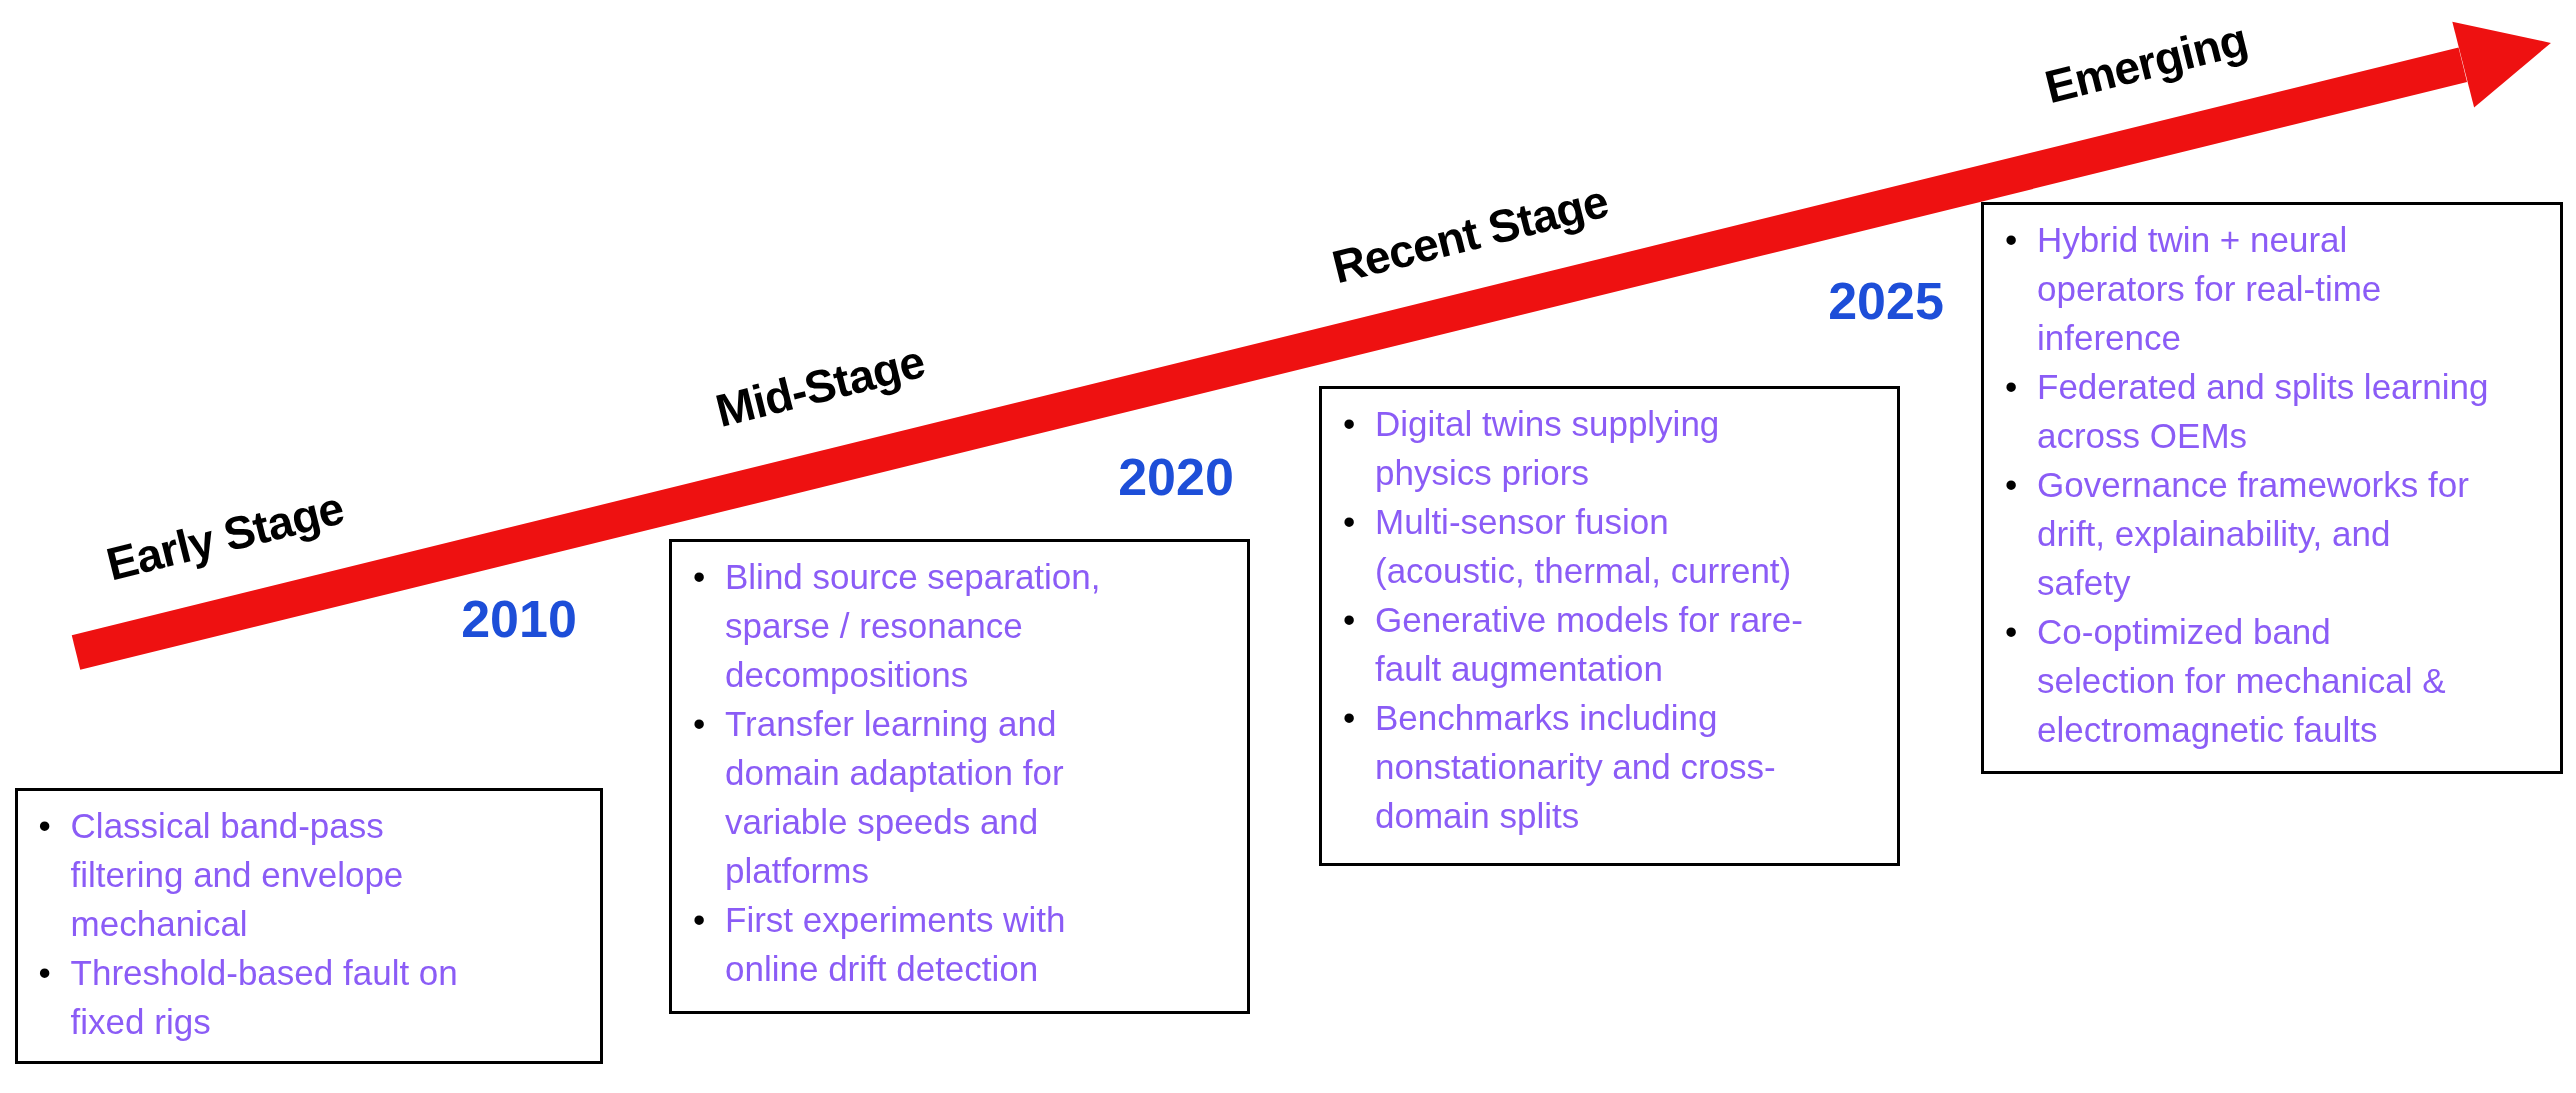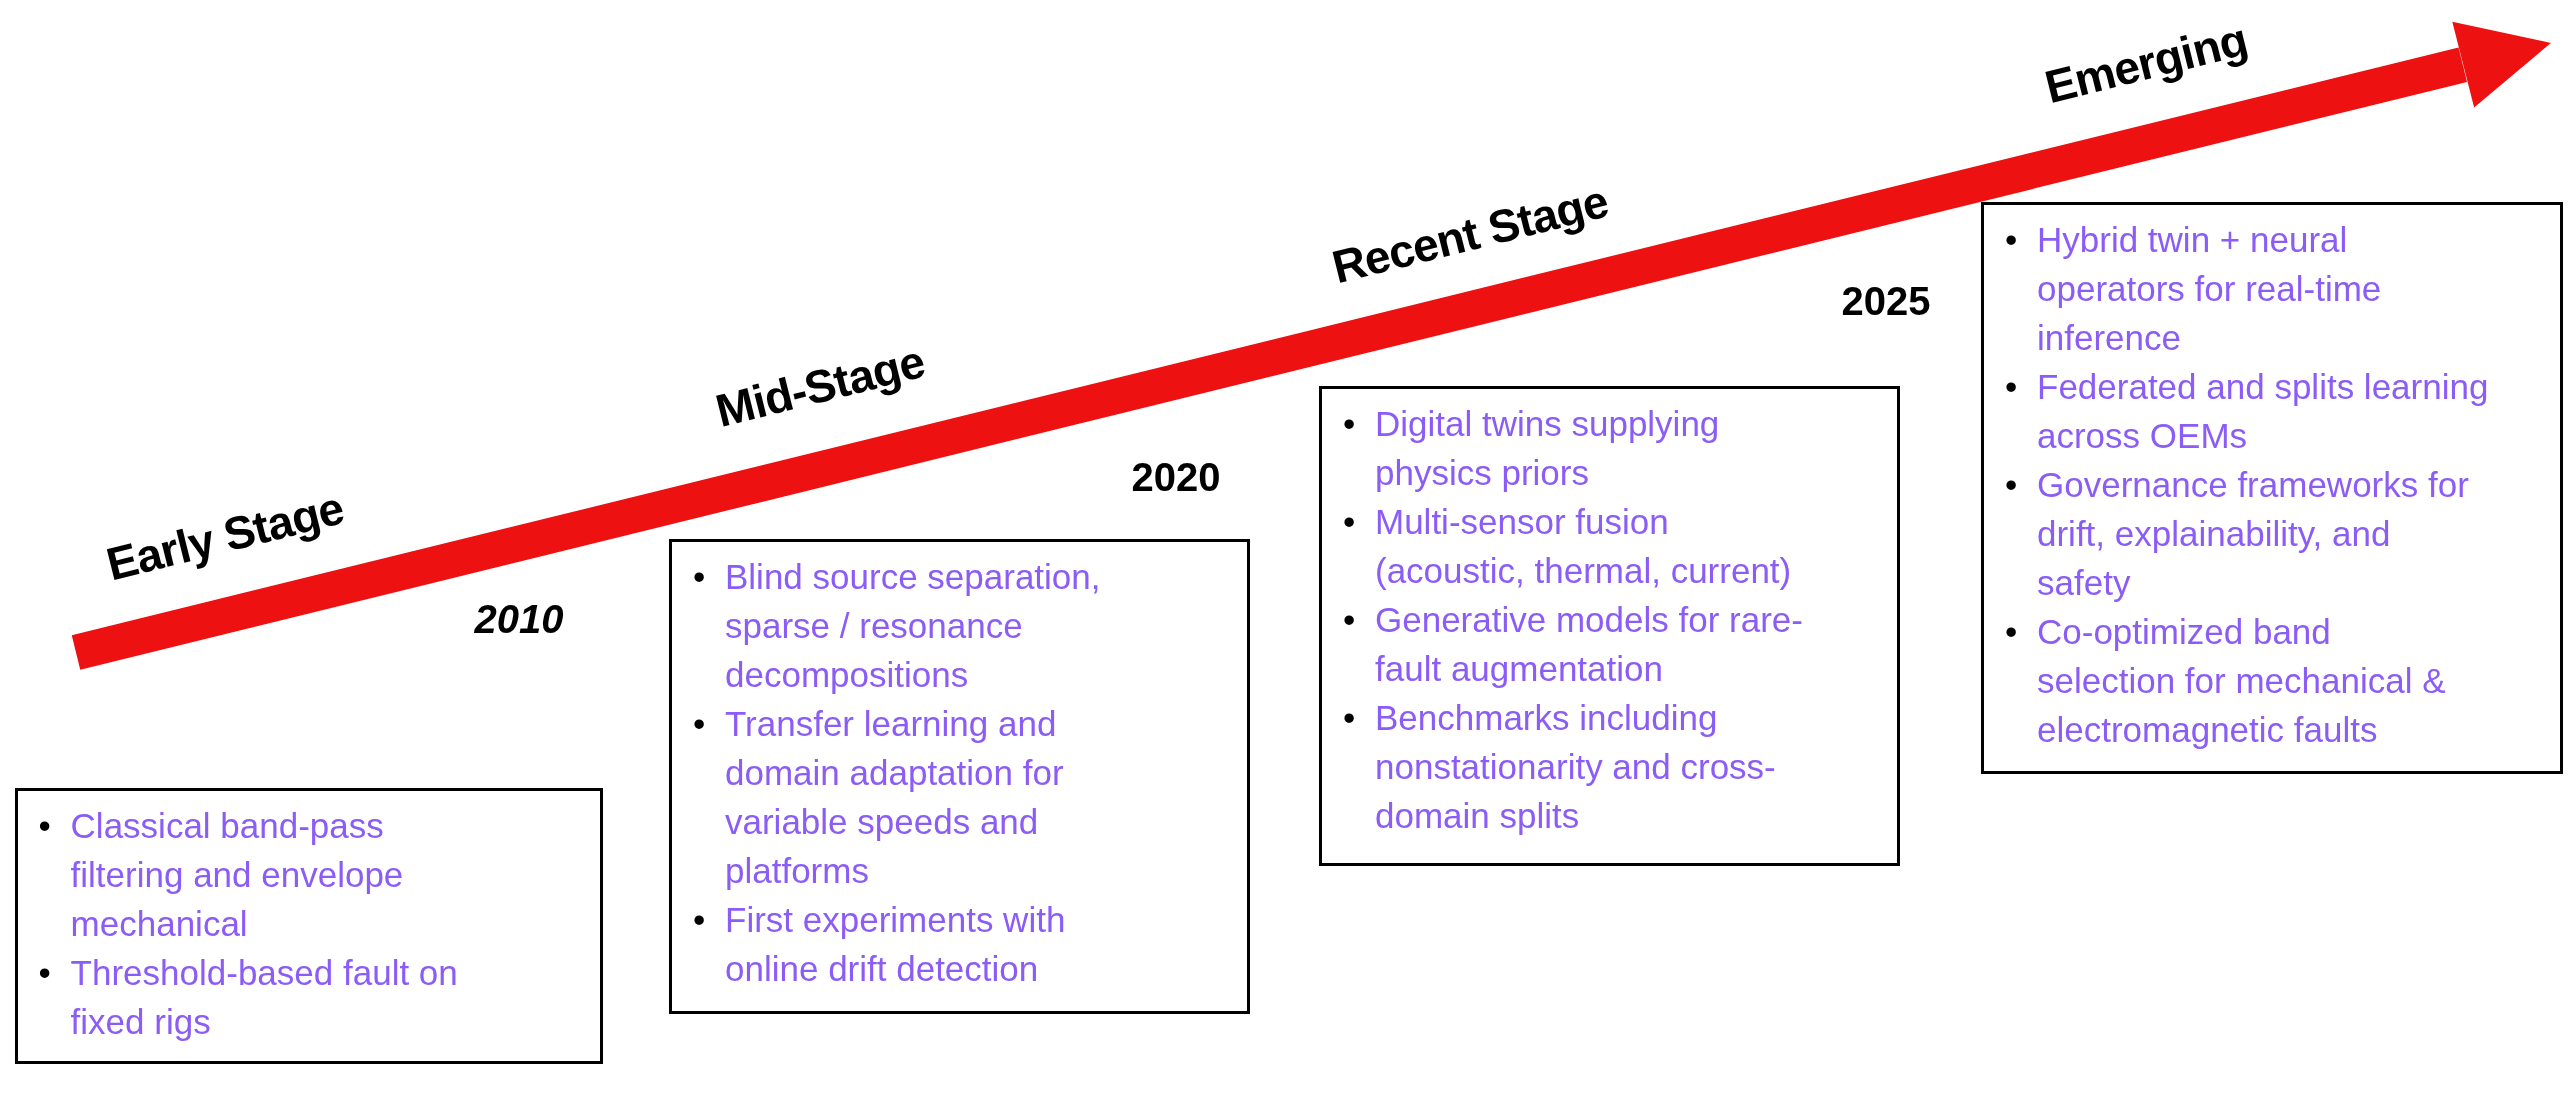--- a/index.html
+++ b/index.html
@@ -33,26 +33,26 @@
     white-space: nowrap;
   }
   .stage-early   { left: 225px;  top: 536px; }
   .stage-mid     { left: 820px; top: 386px; }
   .stage-recent  { left: 1470px; top: 234px; }
   .stage-emerging{ left: 2146px; top: 63px;  }
 
   .year-label {
     position: absolute;
     transform: translate(-50%, -50%);
-    font-size: 40px;
+    font-size: 52px;
     font-weight: 700;
-    color: #000000;
+    color: #1d4ed8;
     white-space: nowrap;
   }
-  .year-2010 { left: 519px;  top: 619px; font-style: italic; }
+  .year-2010 { left: 519px;  top: 619px; }
   .year-2020 { left: 1176px; top: 477px; }
   .year-2025 { left: 1886px; top: 301px; }
 
   .info-box {
     position: absolute;
     box-sizing: border-box;
     border: 3.2px solid #000000;
     background: #ffffff;
     padding: 9.7px 14.6px 8px 21px;
   }

